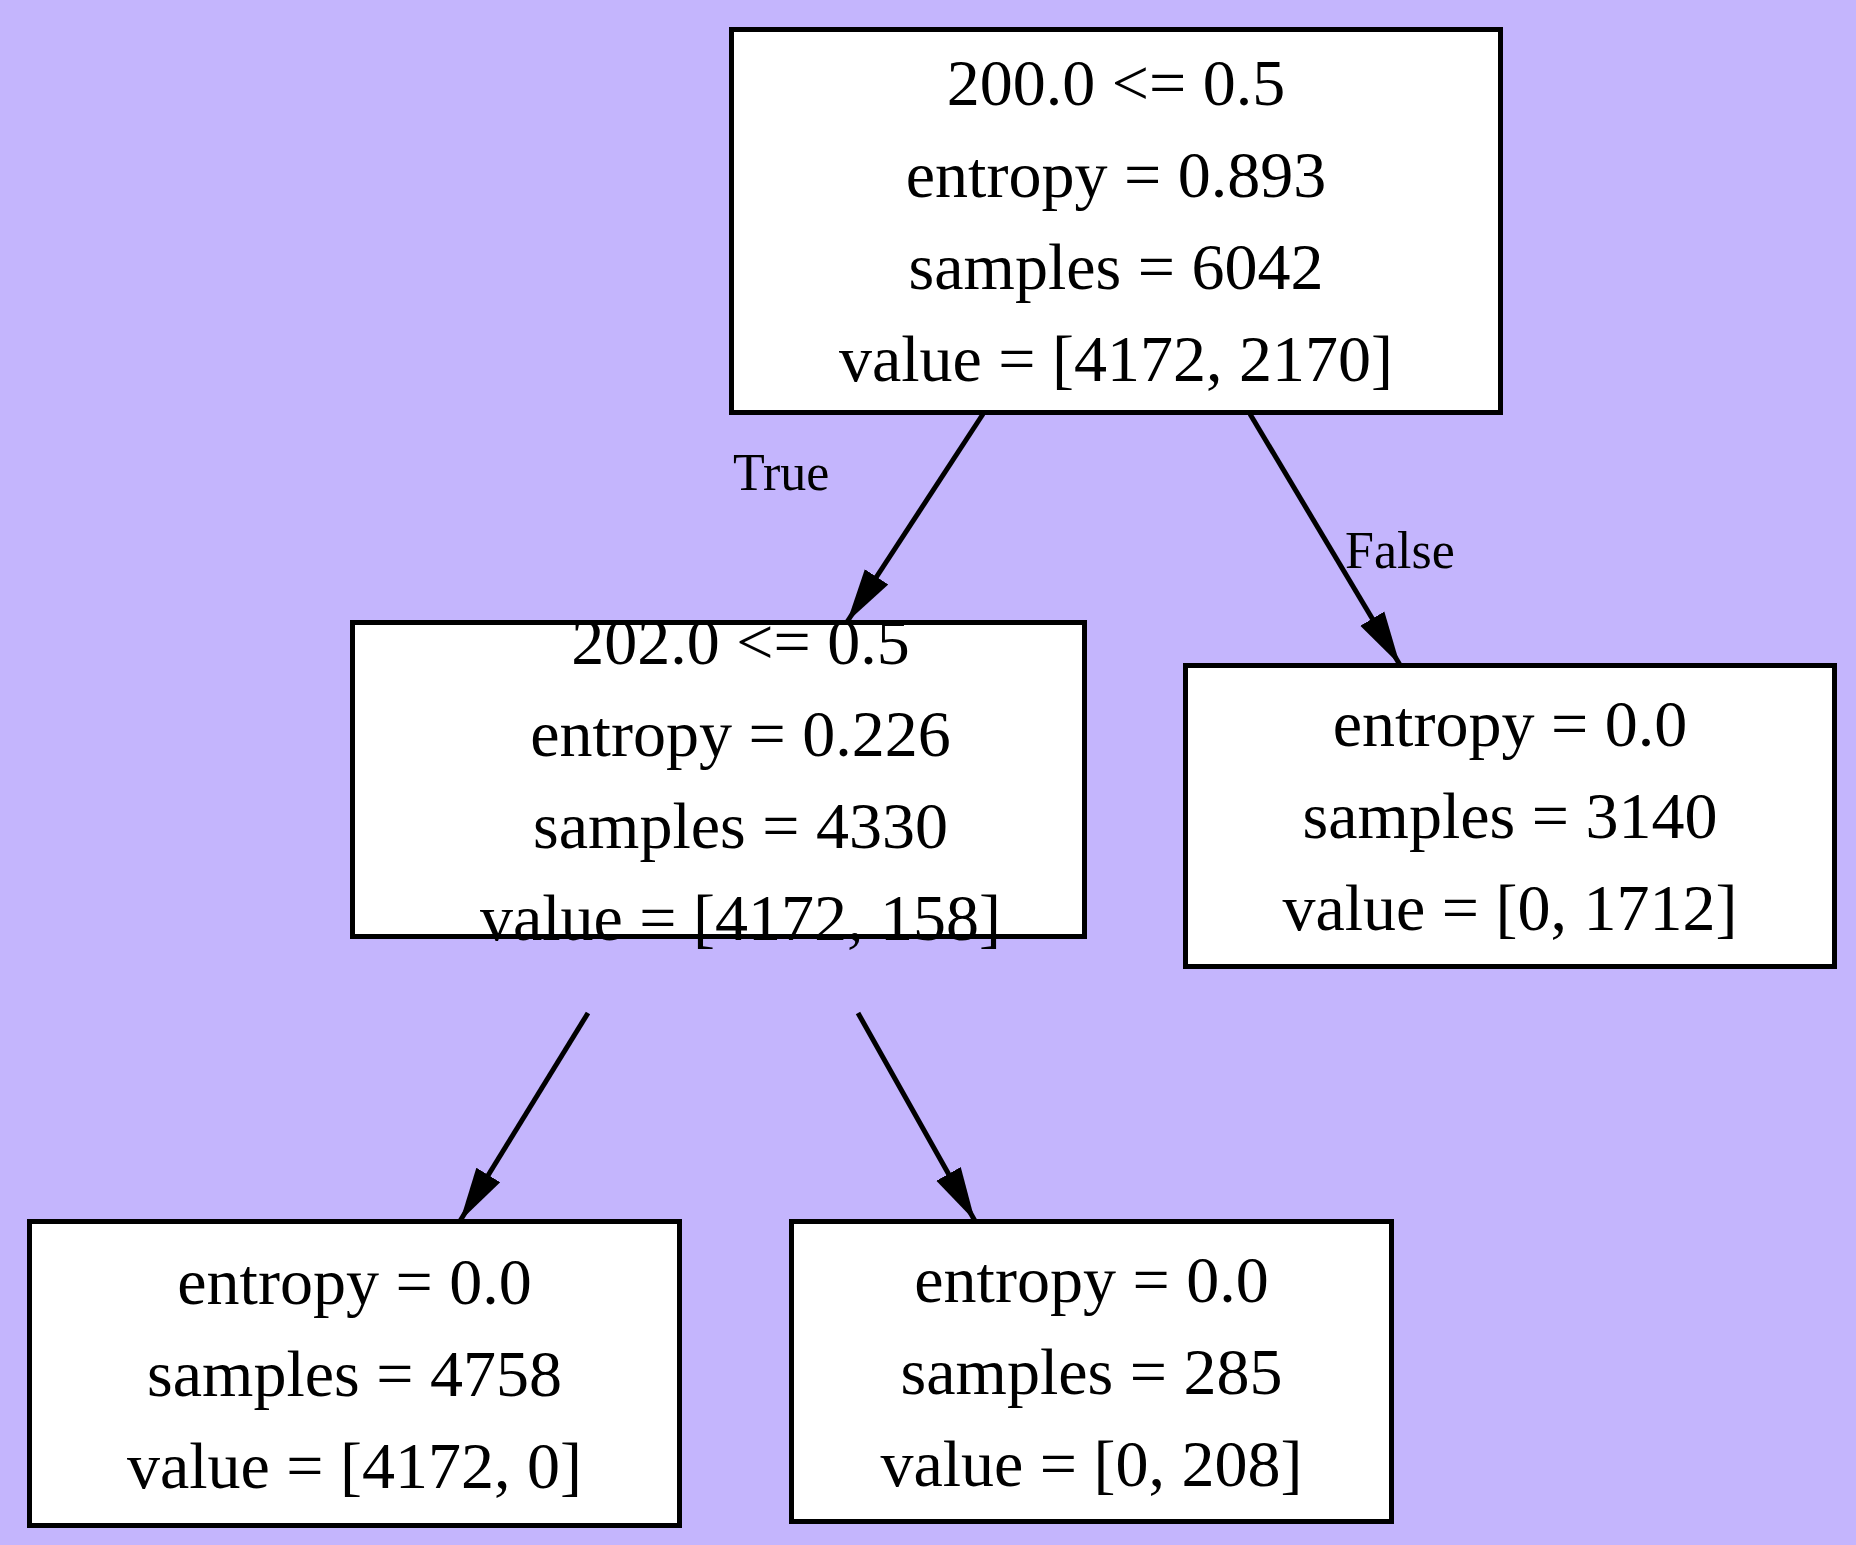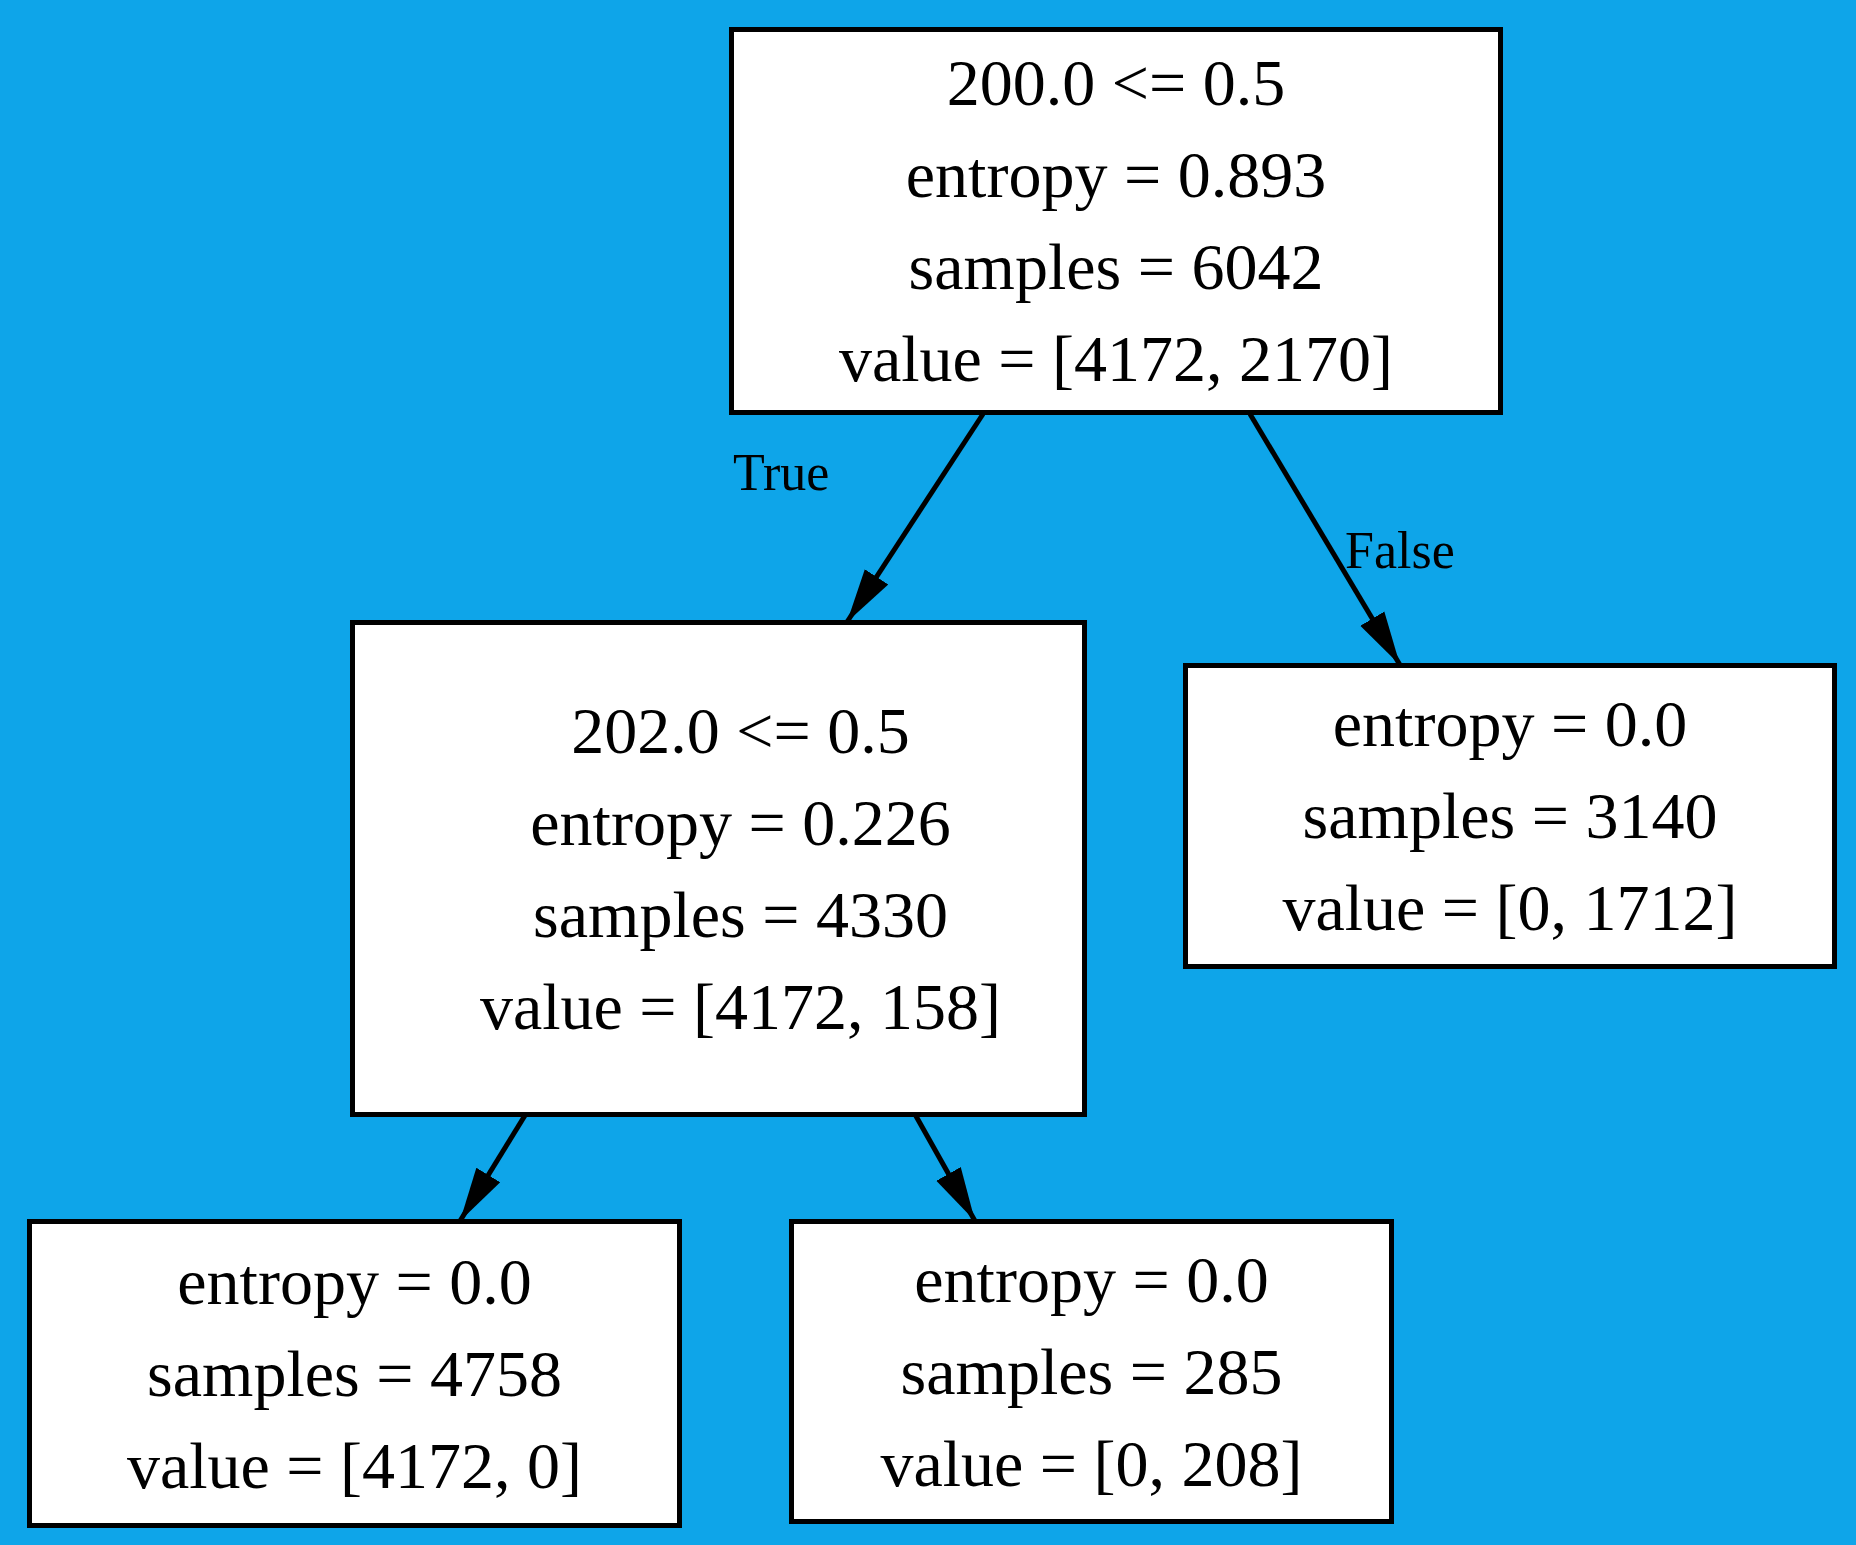--- a/index.html
+++ b/index.html
@@ -4,21 +4,21 @@
 <style>
   html, body {
     margin: 0;
     padding: 0;
     background: #ffffff;
   }
   .canvas {
     position: relative;
     width: 1856px;
     height: 1545px;
-    background: #0ea5e9;
+    background: #c4b5fd;
     font-family: "Liberation Serif", "DejaVu Serif", serif;
     color: #000000;
     overflow: hidden;
   }
   .edges-layer {
     position: absolute;
     left: 0;
     top: 0;
     width: 1856px;
     height: 1545px;
@@ -45,21 +45,21 @@
     white-space: nowrap;
   }
   .edge-label {
     position: absolute;
     font-size: 52px;
     line-height: 78px;
     white-space: nowrap;
   }
   
   #n-root   { left: 729px;  top: 27px;   width: 774px; height: 388px; }
-  #n-left   { left: 350px;  top: 620px;  width: 737px; height: 497px; padding-left: 44px; }
+  #n-left   { left: 350px;  top: 620px;  width: 737px; height: 319px; padding-left: 44px; }
   #n-right  { left: 1183px; top: 663px;  width: 654px; height: 306px; }
   #n-ll     { left: 27px;   top: 1219px; width: 655px; height: 309px; }
   #n-lr     { left: 789px;  top: 1219px; width: 605px; height: 305px; }
   #lbl-true  { left: 733px;  top: 434px; }
   #lbl-false { left: 1345px; top: 512px; }
 </style>
 </head>
 <body>
 
 <div class="canvas">

